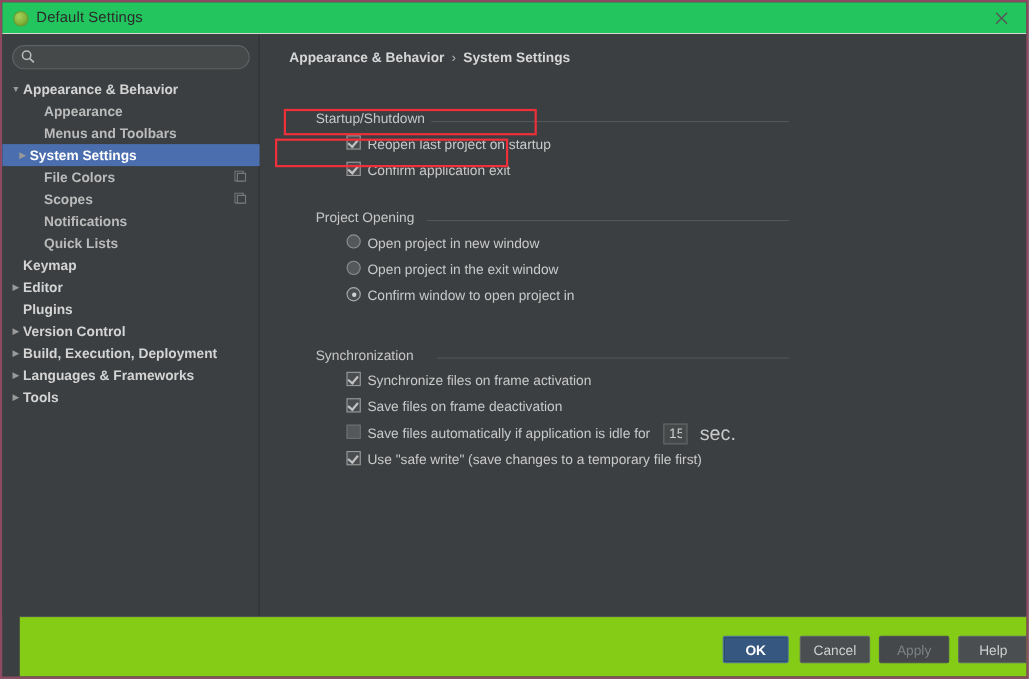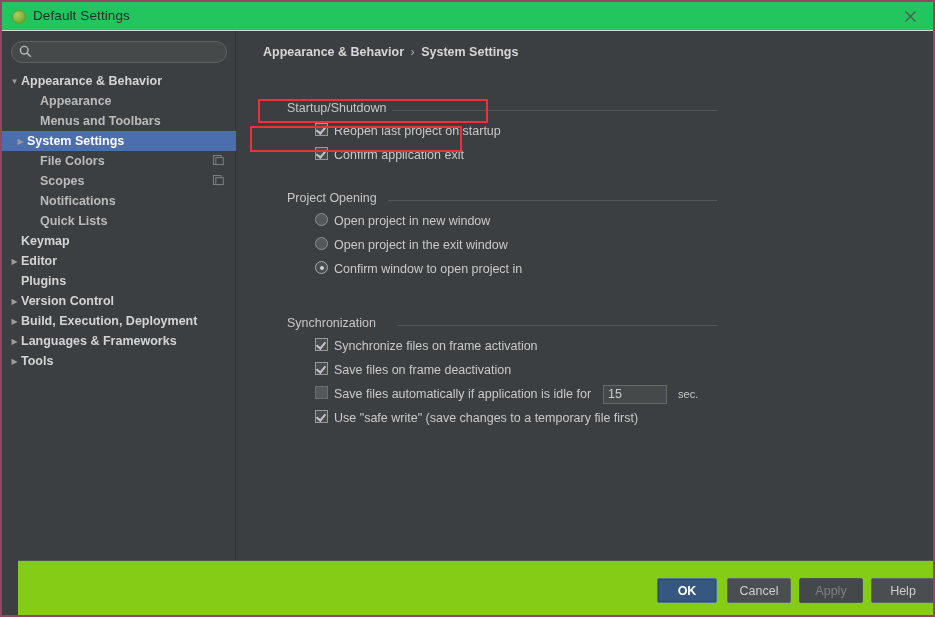--- a/index.html
+++ b/index.html
@@ -168,30 +168,30 @@
   }
   .rb.on { background: #4a4d4f; border-color: #a9acae; }
   .rb.on::after {
     content: "";
     position: absolute; left: 3.5px; top: 3.5px;
     width: 4px; height: 4px;
     border-radius: 50%;
     background: #cfcfcf;
   }
   .spin {
-    width: 64px; height: 19px;
+    width: 22px; height: 19px;
     background: #45494a;
     border: 1px solid #646a6c;
     color: #cccccc;
     font-family: "Liberation Sans", sans-serif;
     font-size: 12.5px;
     padding: 0 4px;
     outline: none;
   }
-  .unit { padding-left: 11px; color: #c9c9c9; font-size: 11px; }
+  .unit { padding-left: 11px; color: #c9c9c9; font-size: 18px; }
 
   
   .hl {
     position: absolute;
     border: 2px solid #ef2f3a;
     pointer-events: none;
   }
 
   
   #bottombar {

